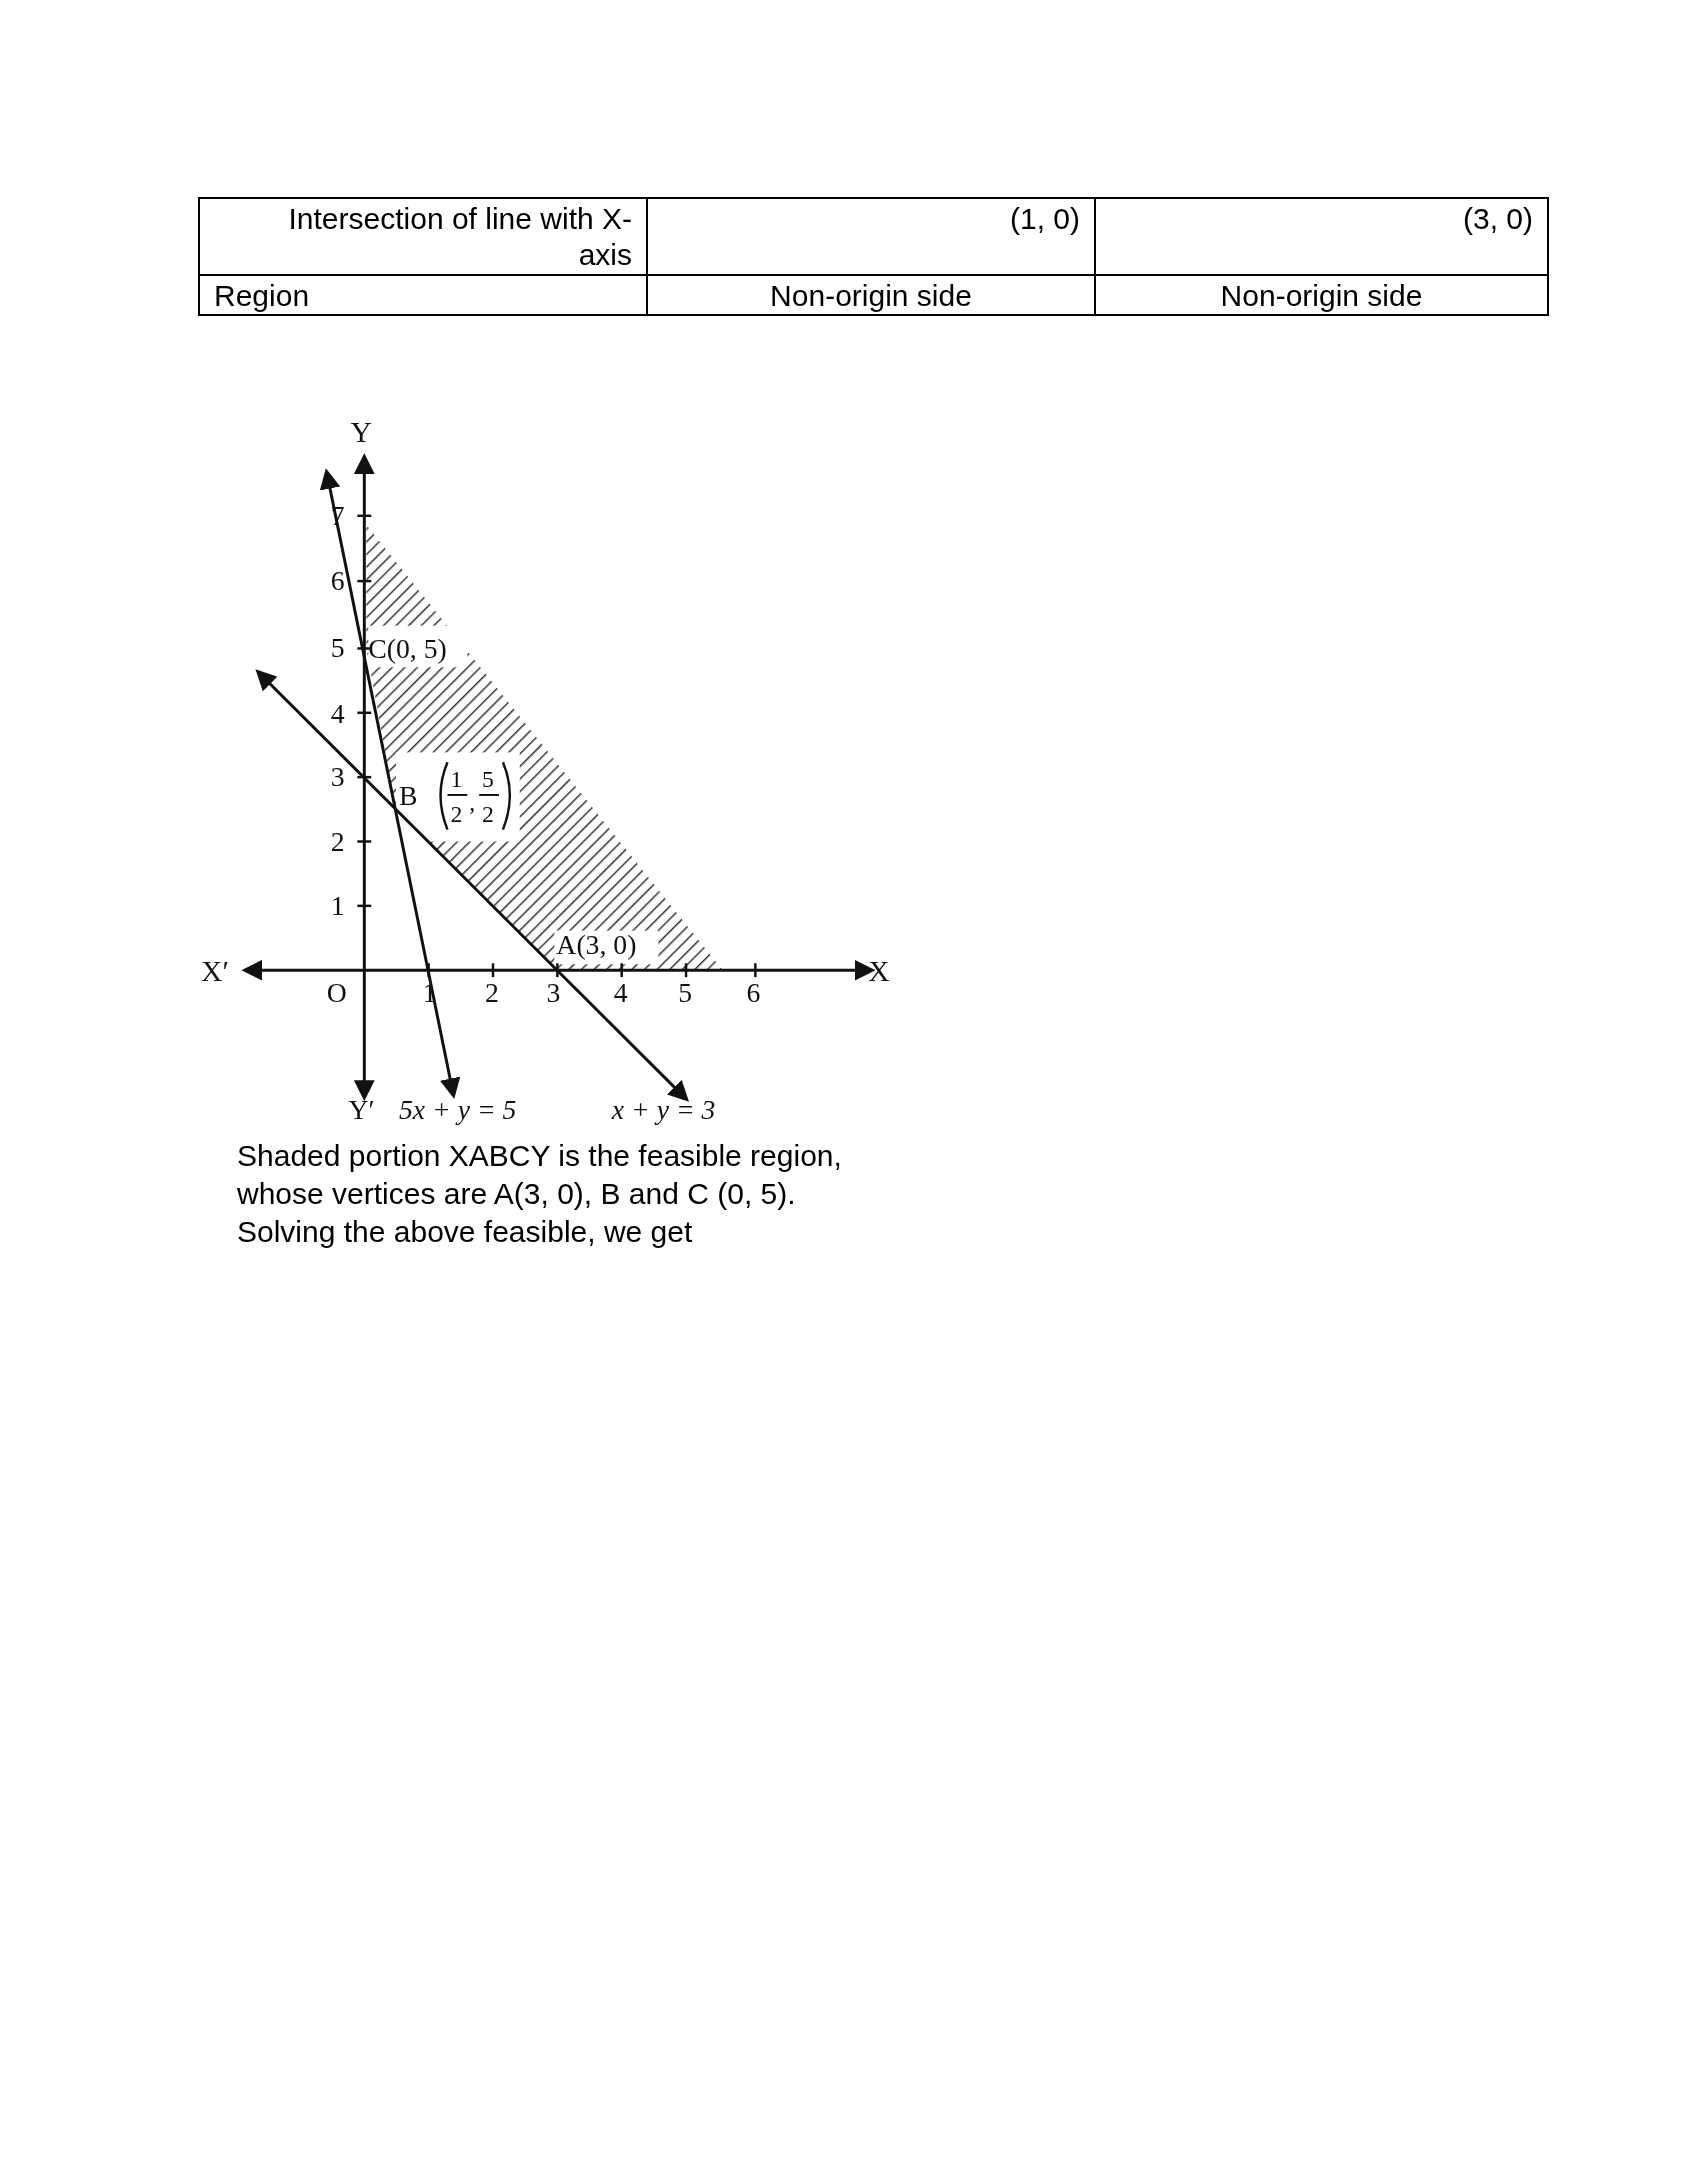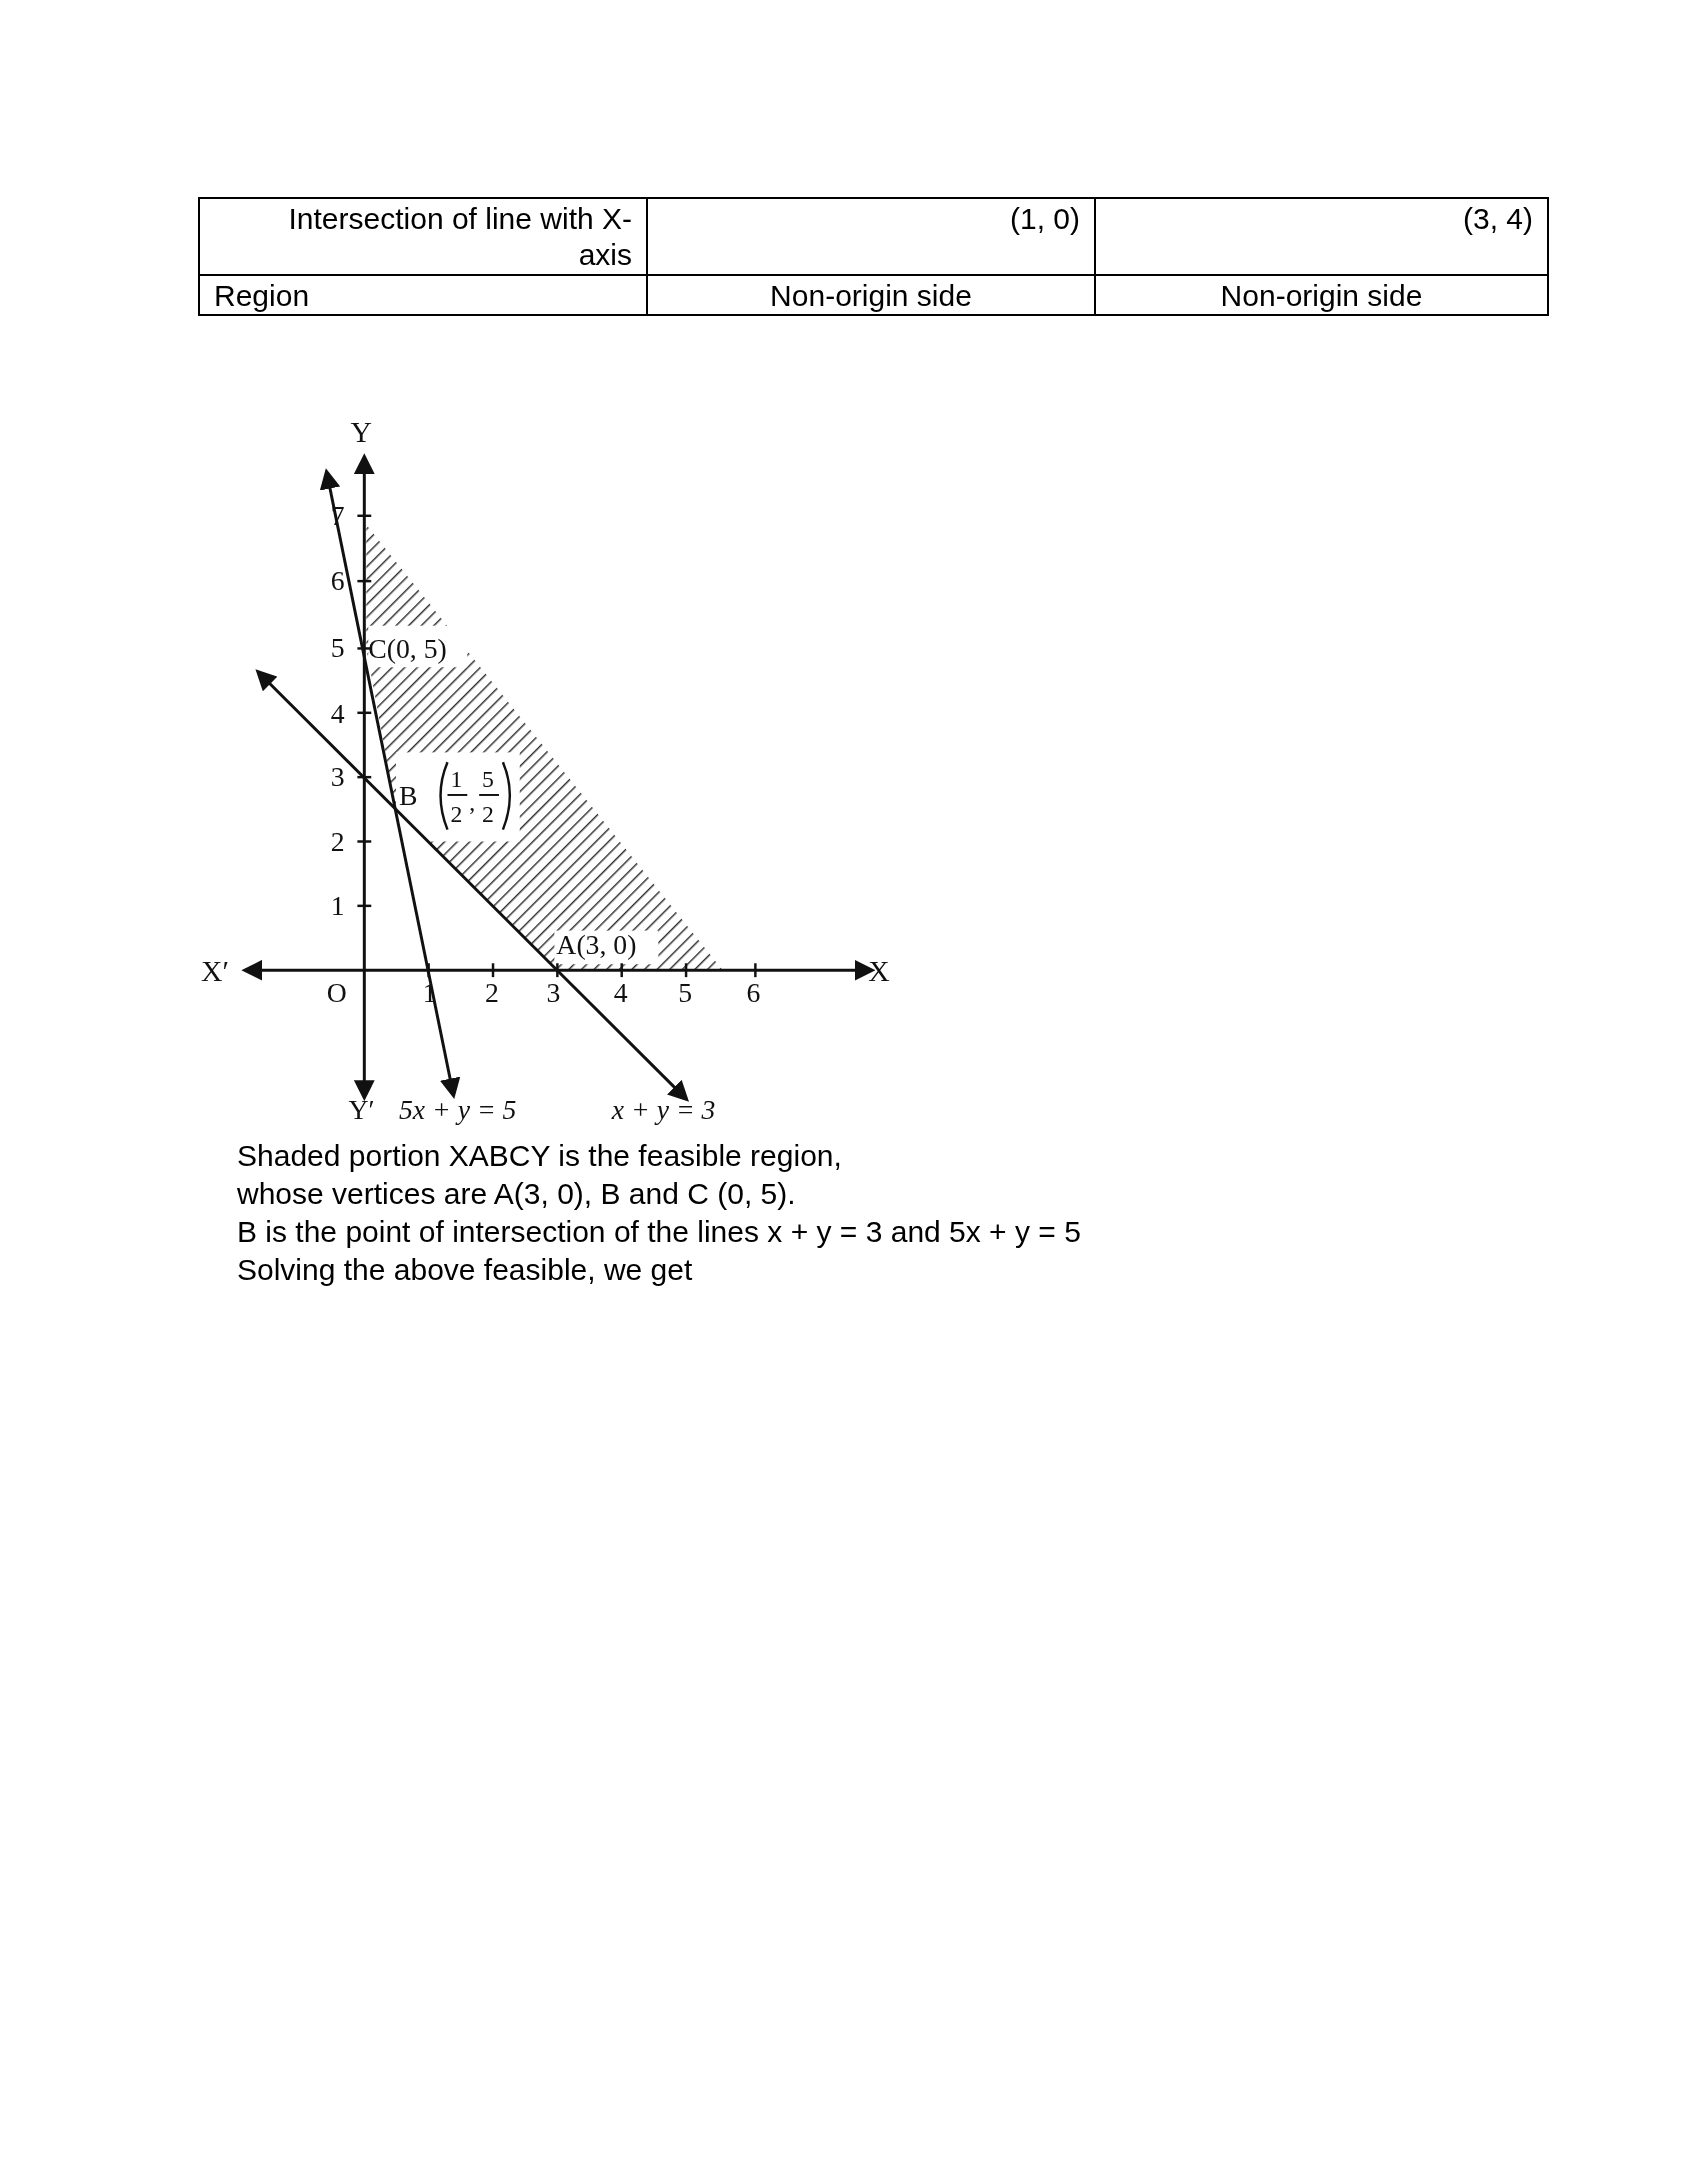--- a/index.html
+++ b/index.html
@@ -25,21 +25,21 @@
 <table class="tbl">
   <colgroup>
       <col class="c1">
       <col class="c2">
       <col class="c3">
     </colgroup>
   <tbody>
       <tr class="r1">
     <td><span>Intersection of line with X-</span><br><span>axis</span></td>
     <td class="center">(1, 0)</td>
-    <td class="center">(3, 4)</td>
+    <td class="center">(3, 0)</td>
   </tr>
   <tr class="r3">
     <td>Region</td>
     <td class="center">Non-origin side</td>
     <td class="center">Non-origin side</td>
   </tr>
 </tbody>
   </table>
 
 <svg class="graph" viewBox="0 0 1700 1200" xmlns="http://www.w3.org/2000/svg">
@@ -123,16 +123,15 @@
     <path d="M 508 770 Q 522 803 508 838" stroke="#111" stroke-width="2.5" fill="none"></path>
   </g>
 
   <text x="403" y="1130" font-size="28" font-style="italic">5x + y = 5</text>
   <text x="618" y="1130" font-size="28" font-style="italic">x + y = 3</text>
 </svg>
 
 <div class="para">
   <div>Shaded portion XABCY is the feasible region,</div>
   <div>whose vertices are A(3, 0), B and C (0, 5).</div>
-  <div>B is the point of intersection of the lines x + y = 3 and 5x + y = 5</div>
   <div>Solving the above feasible, we get</div>
 </div>
 
 
 </body></html>

